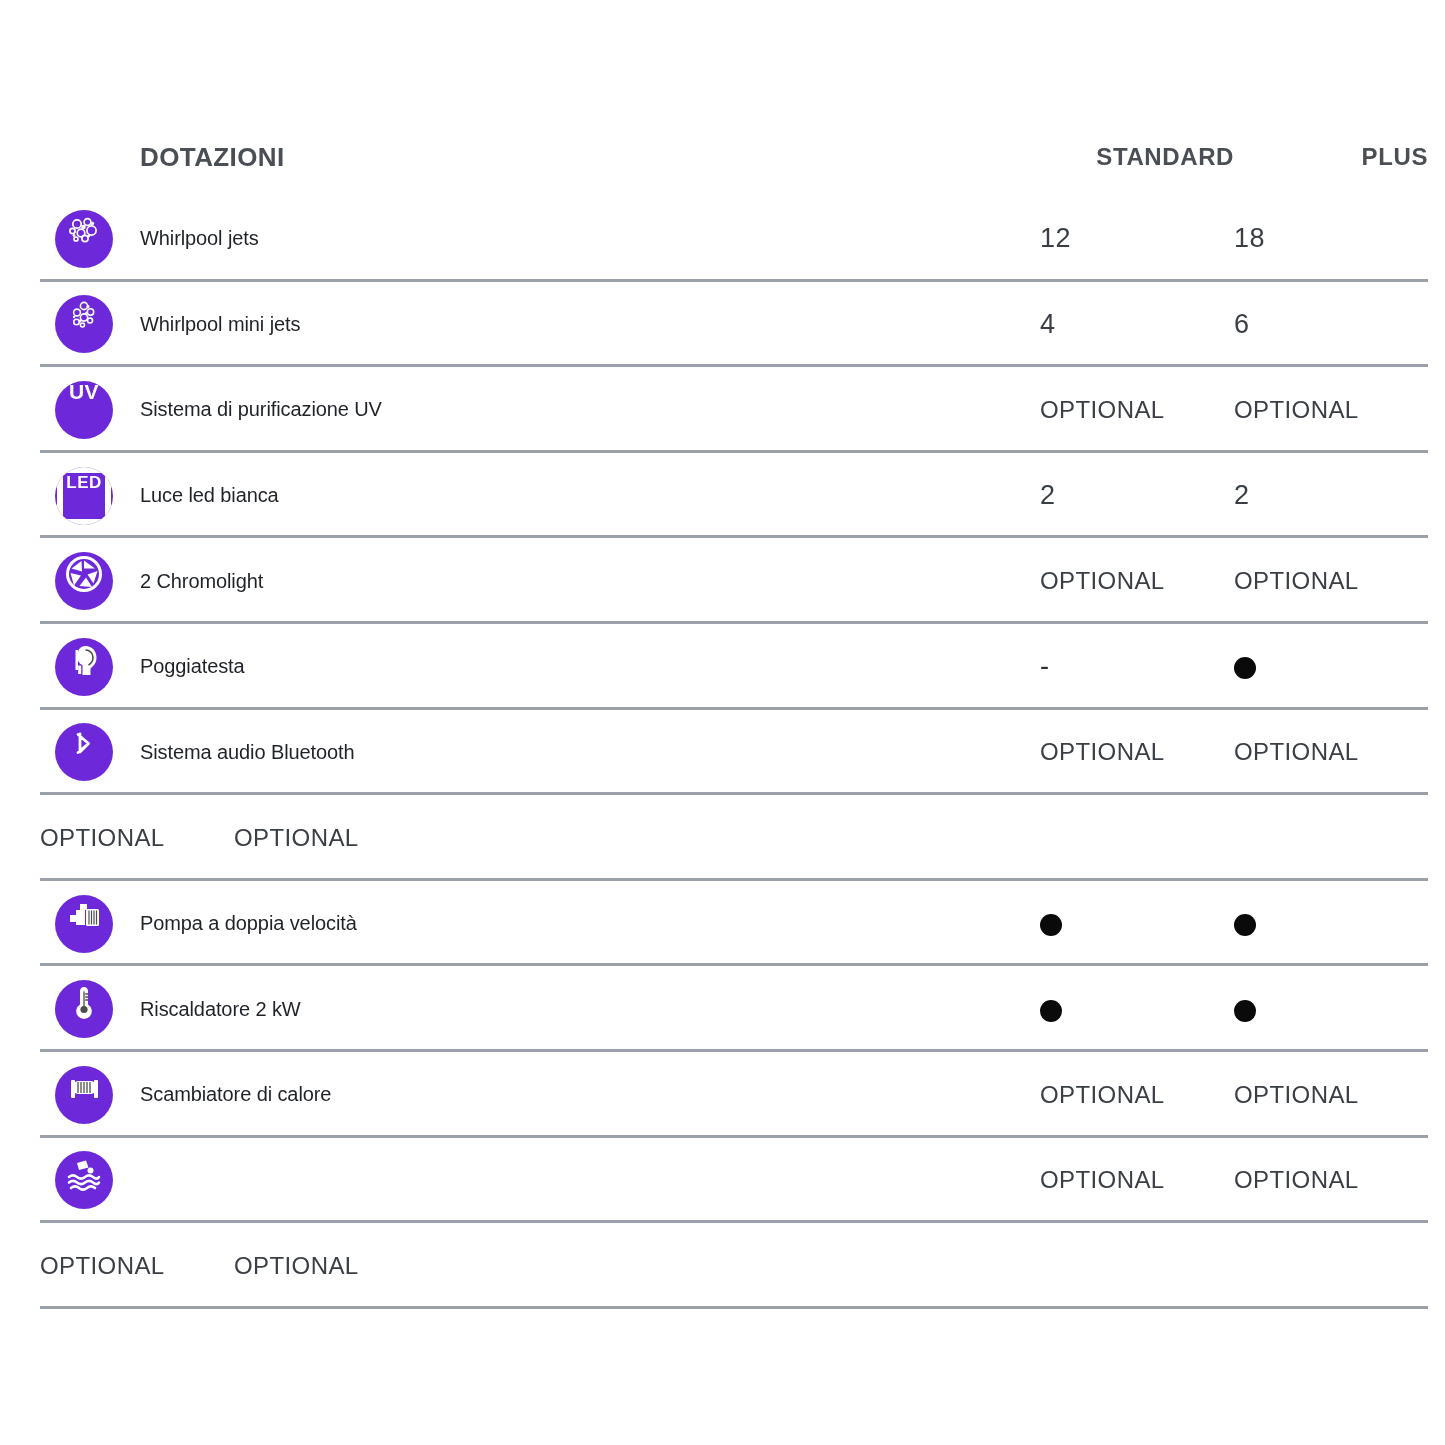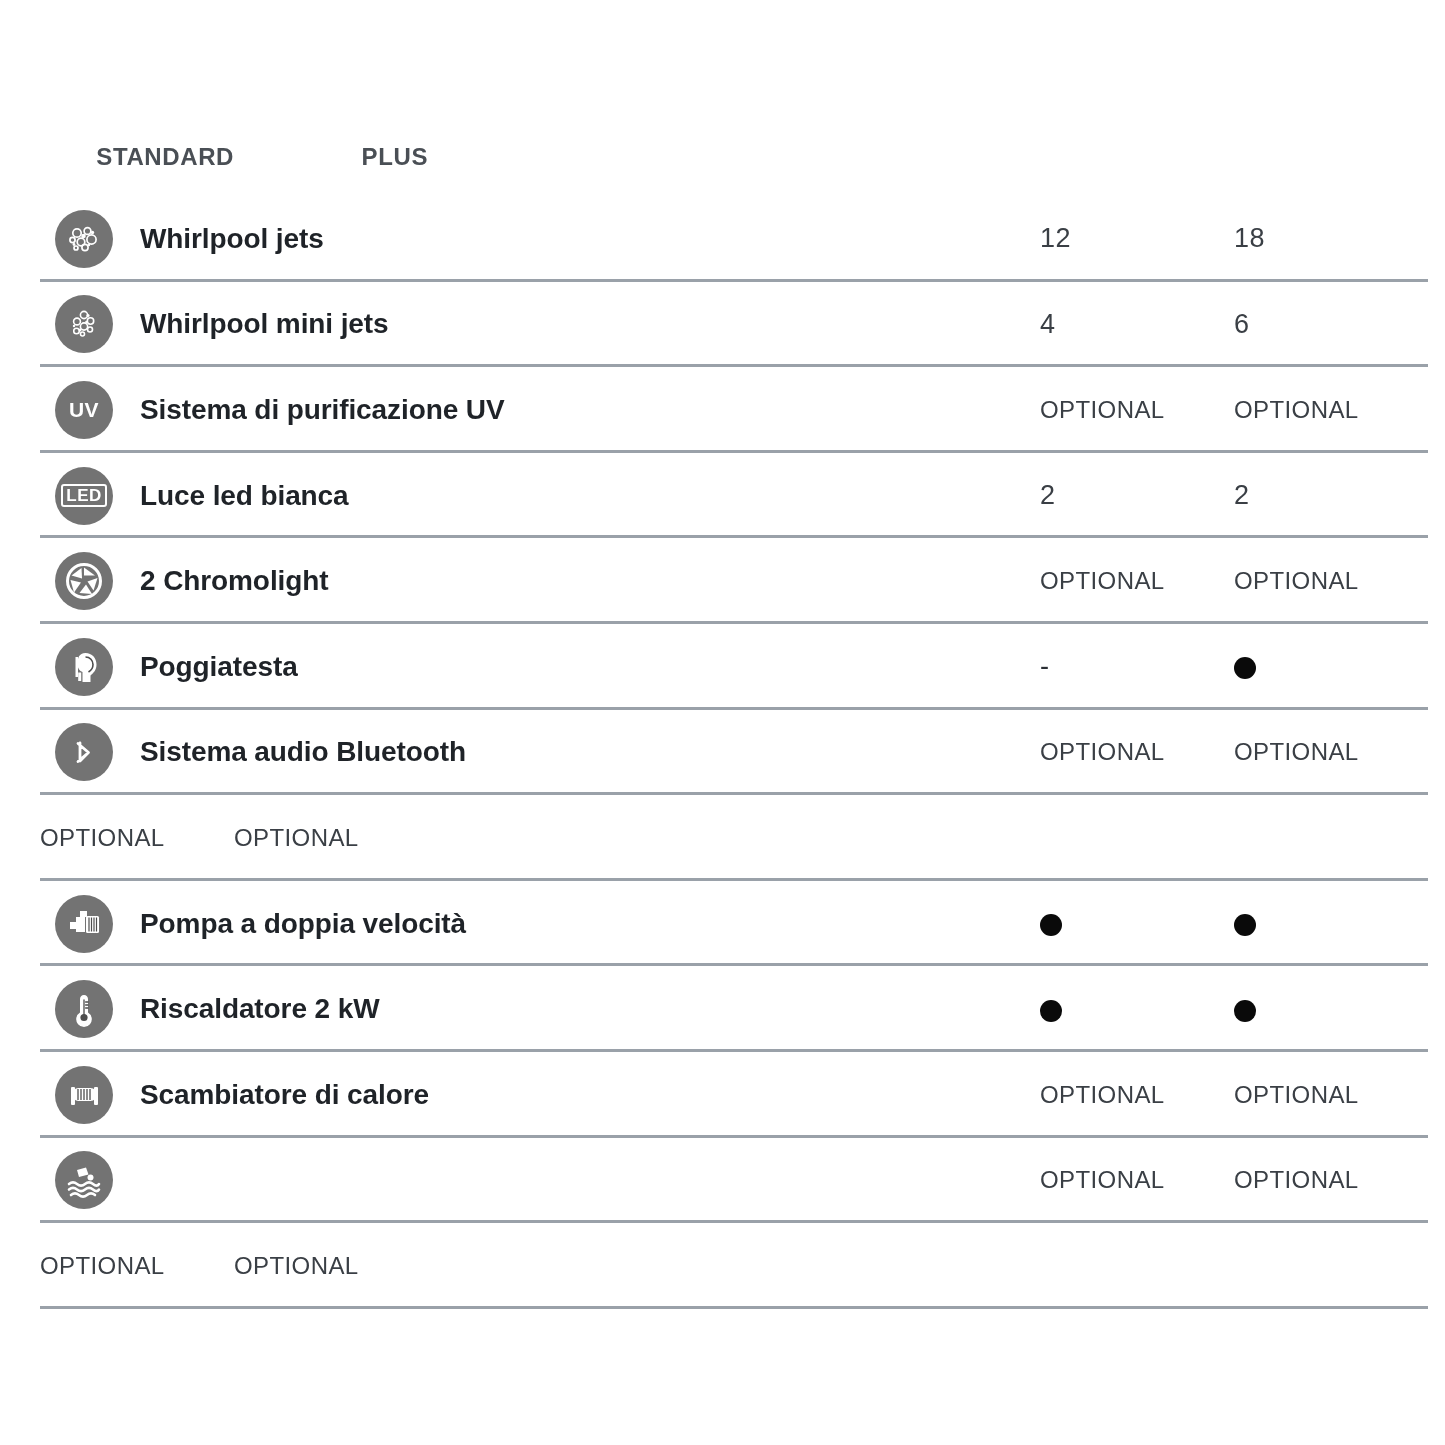--- a/index.html
+++ b/index.html
@@ -75,50 +75,48 @@
     display: flex;
     align-items: center;
     box-sizing: border-box;
   }
 
   .icon-badge {
     width: 58px;
     height: 58px;
     min-width: 58px;
     border-radius: 50%;
-    background: #737373;
+    background: #6d28d9;
     margin-left: 15px;
     margin-right: 27px;
     display: flex;
-    align-items: center;
     justify-content: center;
     overflow: hidden;
   }
   .icon-badge svg { display: block; }
   .icon-text {
     color: #ffffff;
     font-weight: bold;
     font-size: 21px;
     letter-spacing: 0.5px;
     line-height: 1;
   }
   .icon-text.led {
     font-size: 17px;
     letter-spacing: 0.5px;
-    border: 2px solid #ffffff;
+    border: 6px solid #ffffff;
     border-radius: 3px;
     padding: 1px 3px;
   }
 
   .feature-name {
-    font-size: 28px;
+    font-size: 20px;
     color: #1f2328;
     letter-spacing: -0.1px;
     white-space: nowrap;
-    font-weight: bold;
   }
 
   .cell-val {
     width: 194px;
     text-align: left;
     font-size: 24px;
     color: #3a3f45;
     letter-spacing: 0.4px;
   }
   .cell-val.num { font-size: 27px; }
@@ -135,20 +133,21 @@
     vertical-align: middle;
   }
 </style>
 </head>
 <body>
 
 <div class="spec-sheet">
   <div class="table-wrap">
 
     <div class="thead">
+      <div class="th-label">DOTAZIONI</div>
       <div class="th-col">STANDARD</div>
       <div class="th-col">PLUS</div>
     </div>
 
     <div class="trow">
       <div class="cell-feature">
         <span class="icon-badge">
           <svg width="40" height="40" viewBox="0 0 40 40">
             <g fill="none" stroke="#ffffff" stroke-width="1.7">
               <circle cx="13" cy="14" r="4.2"></circle>

